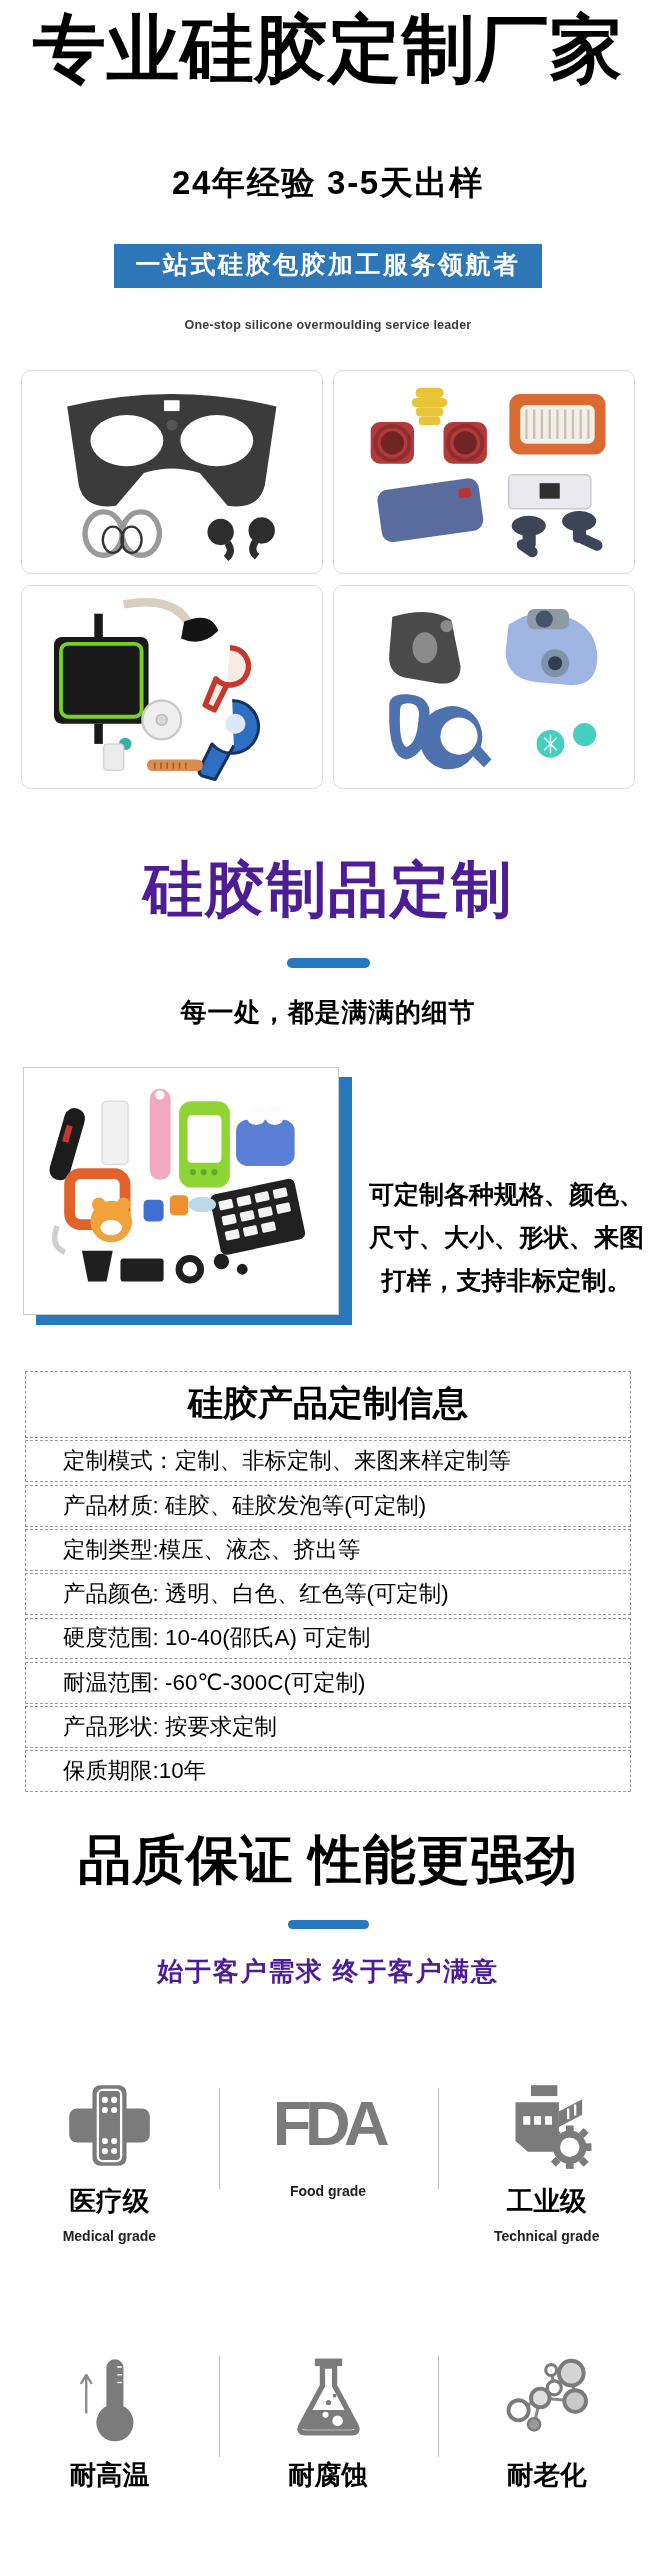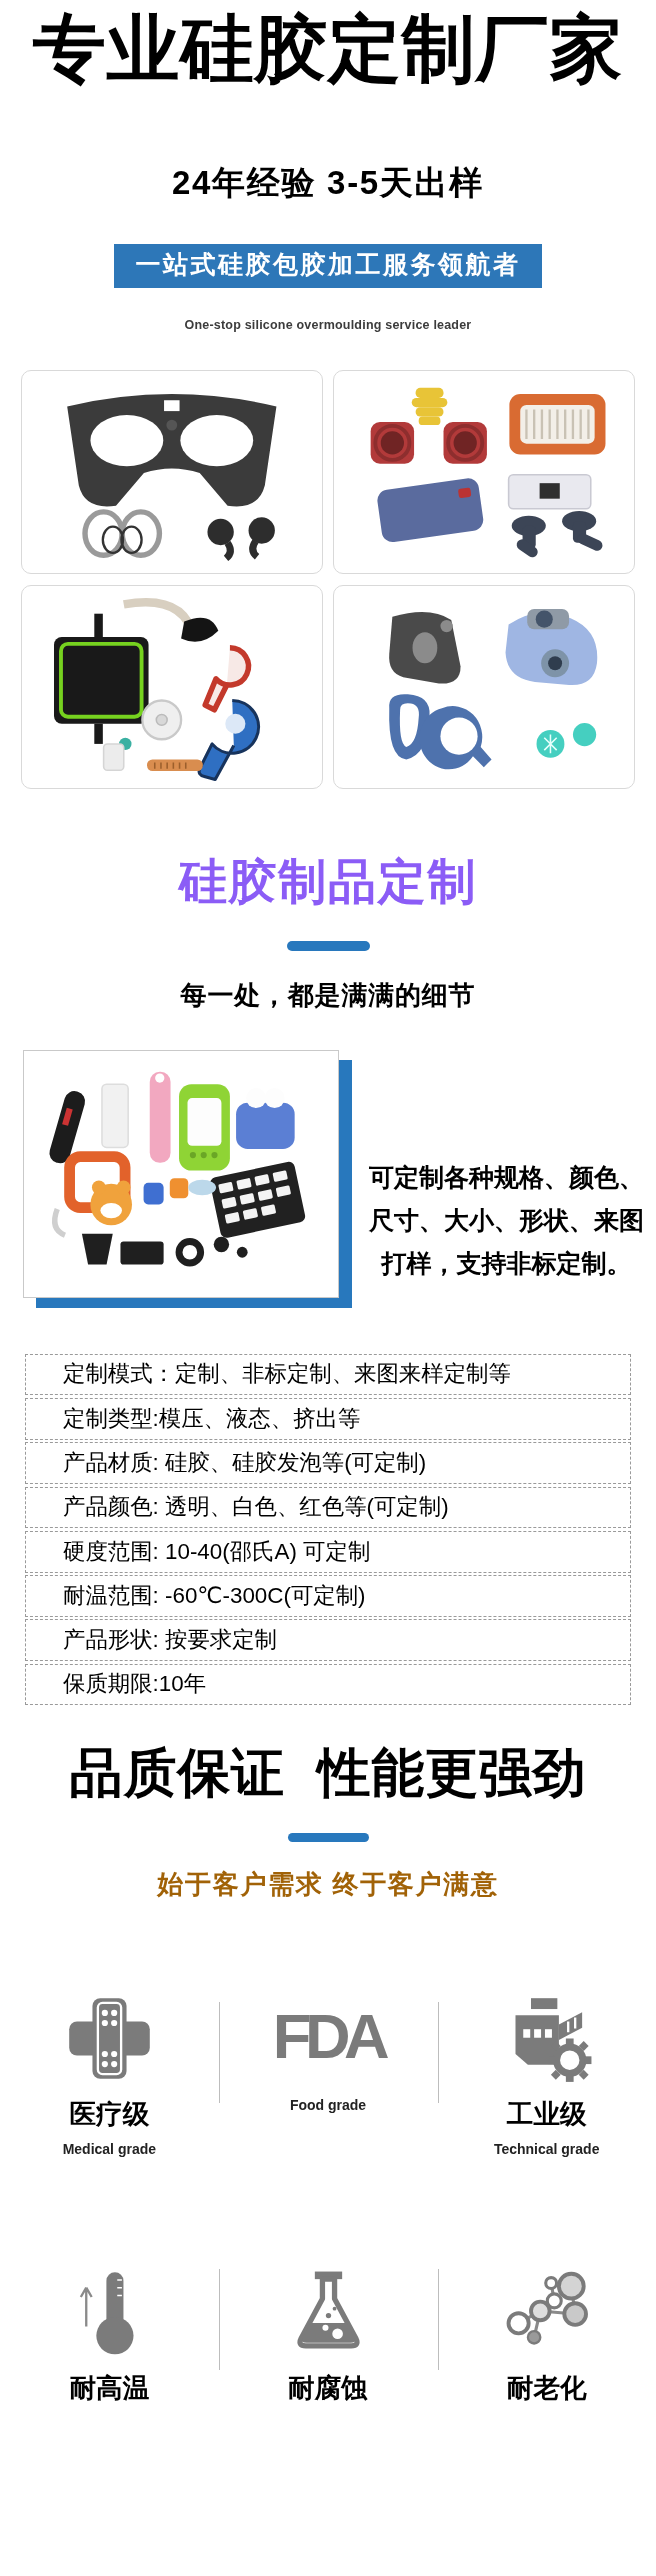--- a/index.html
+++ b/index.html
@@ -13,42 +13,42 @@
   .hero-sub{margin-top:75px;font-size:33px;font-weight:600;letter-spacing:1.7px;color:#000;}
   .hero-banner{display:inline-block;margin-top:38px;background:#2d77b8;color:#fff;
     font-size:25px;font-weight:700;letter-spacing:2.5px;padding:4.2px 21.6px 6.6px;}
   .hero-banner-en{margin-top:30px;font-size:12.5px;font-weight:600;color:#3c3c3c;letter-spacing:0.2px;}
   
   .gallery{margin:38px 21px 0;display:grid;grid-template-columns:1fr 1fr;gap:10.8px;}
   .card{background:#fff;border:0.8px solid #d9d9d9;border-radius:10px;height:202px;overflow:hidden;
     display:flex;align-items:center;justify-content:center;}
   .card svg{width:96%;height:94%;}
   
-  .sec-title{margin-top:61px;text-align:center;font-size:48px;font-weight:900;color:#8b5cf6;letter-spacing:1.7px;}
+  .sec-title{margin-top:61px;text-align:center;font-size:60px;font-weight:900;color:#4c1d95;letter-spacing:1.7px;}
   .accent-bar{width:83px;height:10px;border-radius:5px;background:#2878bd;margin:27.4px auto 0;}
   .sec-sub{margin-top:26.6px;text-align:center;font-size:26px;font-weight:600;color:#000;letter-spacing:0.8px;}
   .media{margin-top:37px;padding-left:23px;display:flex;gap:18px;height:264px;}
   .media-img{position:relative;width:316px;height:248px;flex:none;}
   .media-img .shadow{position:absolute;left:12.5px;top:10.8px;width:100%;height:100%;background:#2878bd;}
   .media-img .frame{position:absolute;inset:0;background:#fff;border:0.8px solid #c9c9c9;
     display:flex;align-items:center;justify-content:center;}
   .media-img .frame svg{width:94%;height:94%;}
   .media-text{flex:1;margin-top:106px;text-align:center;font-size:25px;line-height:43px;
     font-weight:600;color:#000;padding:0 6.6px;}
   
   .info{margin-top:40px;}
   .info-title{border:0.8px dashed #9a9a9a;margin:0 25px 2.5px;text-align:center;
     font-size:35px;font-weight:800;color:#000;padding:8.3px 0 10px;}
   .info-row{border:0.8px dashed #9a9a9a;margin:0 25px 2.5px;padding:5.8px 8.3px 6.6px 37px;
     font-size:22.4px;line-height:27.4px;color:#000;}
   
   .q-title1{margin-top:68px;text-align:center;font-size:48px;font-weight:900;color:#000;letter-spacing:1.7px;}
-  .q-title2{margin-top:33px;text-align:center;font-size:53px;font-weight:900;color:#000;letter-spacing:0.8px;font-family:Liberation Mono, monospace;}
+  .q-title2{margin-top:33px;text-align:center;font-size:53px;font-weight:900;color:#000;letter-spacing:0.8px;}
   .q-bar{width:81px;height:9.1px;border-radius:5px;background:#2878bd;margin:22.4px auto 0;}
-  .q-sub{margin-top:25px;text-align:center;font-size:26px;font-weight:600;color:#a16207;letter-spacing:1.7px;}
+  .q-sub{margin-top:25px;text-align:center;font-size:26px;font-weight:600;color:#4c1d95;letter-spacing:1.7px;}
   
   .feat-row{position:relative;display:flex;}
   .feat-row.r1{margin-top:88px;}
   .feat-row.r2{margin-top:105px;}
   .feat{flex:1;text-align:center;}
   .feat-icon{height:98px;display:flex;align-items:center;justify-content:center;}
   .feat-label{margin-top:8.3px;font-size:26.6px;font-weight:800;color:#000;}
   .feat-label-en{margin-top:6.6px;font-size:14px;font-weight:600;color:#222;line-height:20px;width:183px;margin-left:auto;margin-right:auto;}
   .vdiv{position:absolute;width:0.8px;background:#bdbdbd;}
   .r1 .vdiv{top:11.6px;height:101px;}
@@ -230,23 +230,24 @@
             <circle cx="270" cy="252" r="7" fill="#1f1f1f"></circle>
             <path d="M30,196 q-10,26 10,34" stroke="#cfcfcf" stroke-width="7" fill="none"></path>
           </svg>
         </div>
       </div>
       <div class="media-text">可定制各种规格、颜色、尺寸、大小、形状、来图打样，支持非标定制。</div>
     </div>
   </div>
 
   <div class="info">
+    <div class="info-title">硅胶产品定制信息</div>
     <div class="info-row">定制模式：定制、非标定制、来图来样定制等</div>
+    <div class="info-row">产品材质: 硅胶、硅胶发泡等(可定制)</div>
     <div class="info-row">定制类型:模压、液态、挤出等</div>
-    <div class="info-row">产品材质: 硅胶、硅胶发泡等(可定制)</div>
     <div class="info-row">产品颜色: 透明、白色、红色等(可定制)</div>
     <div class="info-row">硬度范围: 10-40(邵氏A) 可定制</div>
     <div class="info-row">耐温范围: -60℃-300C(可定制)</div>
     <div class="info-row">产品形状: 按要求定制</div>
     <div class="info-row">保质期限:10年</div>
   </div>
 
   <div>
     <div class="q-title2">品质保证 性能更强劲</div>
     <div class="q-bar"></div>

